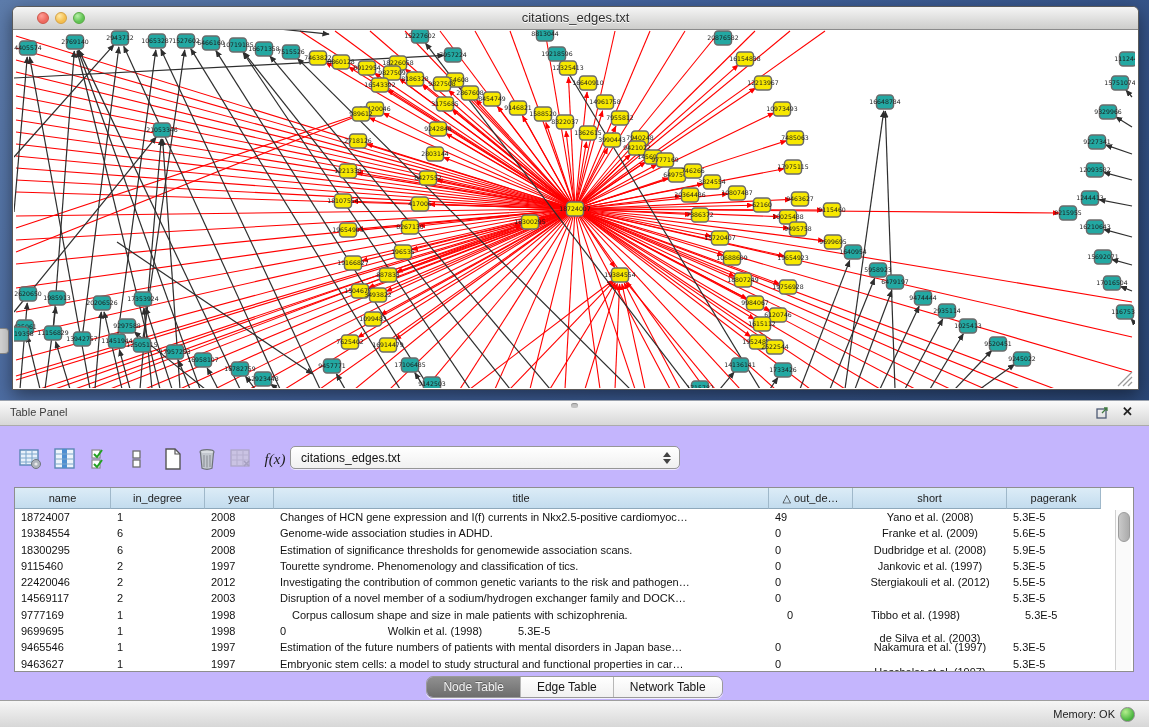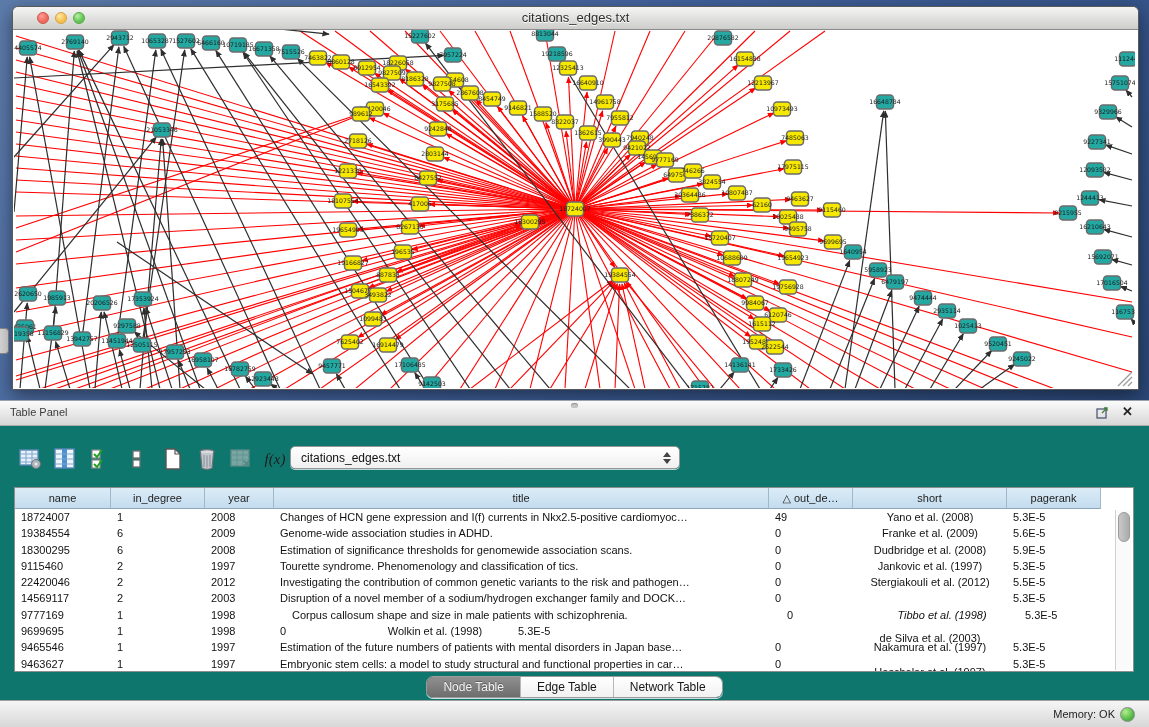--- a/index.html
+++ b/index.html
@@ -18,21 +18,21 @@
             border-radius:6px 6px 0 0;}
   .titlebar .title{position:absolute;left:0;right:0;top:3px;text-align:center;
                    font-size:13px;color:#2e2e2e;text-shadow:0 1px 0 #fff;}
   .tl{position:absolute;top:5px;width:12px;height:12px;border-radius:50%;box-sizing:border-box;}
   .tl.red{left:24px;background:radial-gradient(circle at 35% 30%,#ff9d95,#ee6a5f 60%);border:1px solid #ce5347;}
   .tl.yel{left:42px;background:radial-gradient(circle at 35% 30%,#ffe9a8,#f5bf4f 60%);border:1px solid #d6a243;}
   .tl.grn{left:60px;background:radial-gradient(circle at 35% 30%,#b8f0a8,#61c454 60%);border:1px solid #58a943;}
   .canvas-wrap{position:absolute;left:1px;top:23px;width:1121px;height:358px;background:#fff;overflow:hidden;}
   svg text.nlabel{font-family:"DejaVu Sans",sans-serif;}
   
-  .table-panel{position:absolute;left:0;top:400px;width:1149px;height:327px;background:#0f766e;}
+  .table-panel{position:absolute;left:0;top:400px;width:1149px;height:327px;background:#c4b5fd;}
   .panel-header{position:absolute;left:0;top:0;width:1149px;height:24px;
                 background:linear-gradient(#fbfbfb,#d7d7d7);border-bottom:1px solid #ababab;border-top:1px solid #9aa2ae;}
   .panel-title{position:absolute;left:10px;top:5px;font-size:11px;color:#3c3c3c;}
   .dimple{position:absolute;left:571px;top:2px;width:7px;height:5px;border-radius:3px;
           background:#c3c3c3;box-shadow:inset 0 1px 1px rgba(0,0,0,.25);}
   .panel-float{position:absolute;right:40px;top:5px;width:13px;height:13px;cursor:pointer;}
   .panel-close{position:absolute;right:16px;top:3px;font-size:13px;font-weight:bold;color:#222;cursor:pointer;}
   .toolbar{position:absolute;left:2px;top:24px;width:1149px;height:62px;}
   .tbtn{position:absolute;top:22px;width:26px;height:26px;display:flex;align-items:center;justify-content:center;cursor:pointer;}
   .fx-label{font-family:"Liberation Serif",serif;font-style:italic;font-size:15px;color:#1d1d1d;}
@@ -725,21 +725,21 @@
           <div class="td" style="width: 84px; text-align: left;">0</div>
           <div class="td" style="width: 154px; text-align: center; margin-top: 40px;">de Silva et al. (2003)</div>
           <div class="td" style="width: 94px; text-align: left;">5.3E-5</div>
         </div>
         <div class="tr">
           <div class="td" style="width: 96px; text-align: left;">9777169</div>
           <div class="td" style="width: 94px; text-align: left;">1</div>
           <div class="td" style="width: 69px; text-align: left;">1998</div>
           <div class="td" style="width: 495px; text-align: left; margin-left: 12px;">Corpus callosum shape and size in male patients with schizophrenia.</div>
           <div class="td" style="width: 84px; text-align: left;">0</div>
-          <div class="td" style="width: 154px; text-align: center; font-style: italic;">Tibbo et al. (1998)</div>
+          <div class="td" style="width: 154px; text-align: left;">Tibbo et al. (1998)</div>
           <div class="td" style="width: 94px; text-align: left;">5.3E-5</div>
         </div>
         <div class="tr">
           <div class="td" style="width: 96px; text-align: left;">9699695</div>
           <div class="td" style="width: 94px; text-align: left;">1</div>
           <div class="td" style="width: 69px; text-align: left;">1998</div>
           <div class="td" style="width: 84px; text-align: left;">0</div>
           <div class="td" style="width: 154px; text-align: center;">Wolkin et al. (1998)</div>
           <div class="td" style="width: 94px; text-align: left;">5.3E-5</div>
         </div>

